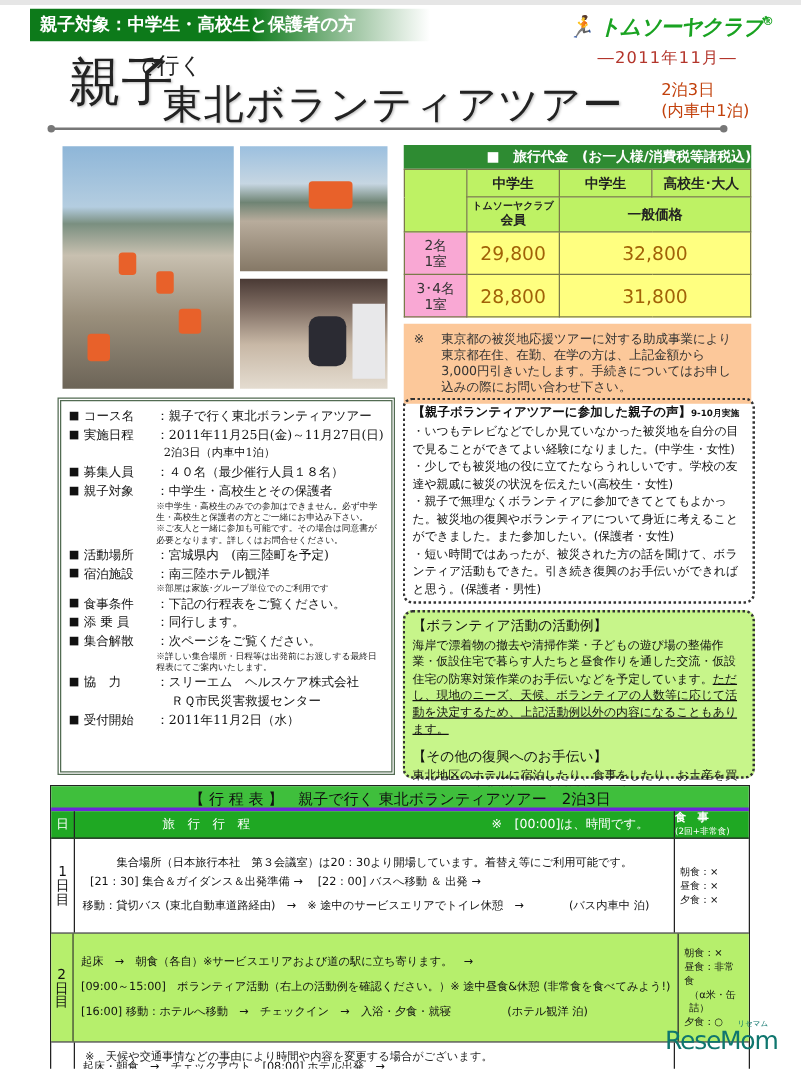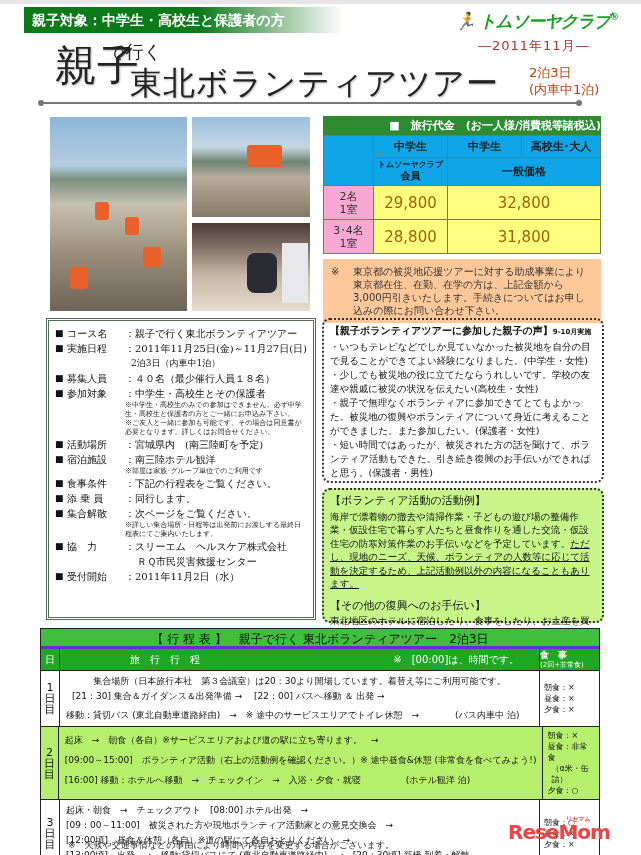--- a/index.html
+++ b/index.html
@@ -20,21 +20,21 @@
 .photos{position:absolute;left:48px;top:115px;width:266px;height:198px}
 .ph{position:absolute;overflow:hidden}
 .ph1{left:2px;top:2px;width:137px;height:194px;background:linear-gradient(180deg,#8eb6d8 0%,#b4cde0 25%,#7a8f80 32%,#c8c0b0 45%,#9a8f7c 70%,#6c6457 100%)}
 .ph2{left:144px;top:2px;width:118px;height:100px;background:linear-gradient(180deg,#9cc0df 0%,#c6d6e2 30%,#6f8474 45%,#b8ac9c 60%,#857866 100%)}
 .ph3{left:144px;top:108px;width:118px;height:88px;background:linear-gradient(180deg,#4a3a35 0%,#7c6a60 25%,#c8b8a6 60%,#e4dcd0 100%)}
 .vest{position:absolute;background:#e8612a;border-radius:3px}
 .price-wrap{position:absolute;left:323px;top:116px;width:278px}
 .price-head{background:#2e8b32;color:#fff;font-size:11px;font-weight:bold;height:19px;line-height:19px;text-align:right}
 table.price{width:100%;border-collapse:collapse;font-size:11px}
 table.price td{border:1px solid #7a7a4a;text-align:center;vertical-align:middle}
-.po{background:#0ea5e9;font-weight:bold;color:#222}
+.po{background:#bef264;font-weight:bold;color:#222}
 .py{background:#ffff80;font-size:15px;color:#a16207}
 .py-l{background:#f9a8d4;font-size:11px;color:#333;line-height:13px}
 .small-kanji{font-size:8px;line-height:9px;display:block}
 .price-note{background:#fcc89a;font-size:10px;line-height:13px;padding:6px 8px 6px 8px;margin-top:5px;color:#333;position:relative;padding-left:30px}
 .price-note .mark{position:absolute;left:8px;top:6px}
 .info-box{position:absolute;left:46px;top:318px;width:270px;height:302px;border:3px double #526b52;background:#fff;padding:5px 6px;font-family:"DejaVu Serif",serif;font-size:10px;color:#111}
 .info-row{display:flex;line-height:15px}
 .info-row .sq{width:12px;font-size:9px}
 .info-row .lab{width:58px;white-space:nowrap}
 .info-row .val{flex:1}
@@ -50,27 +50,27 @@
 .sched-head{background:#3fbf3c;color:#111;font-size:12px;text-align:center;height:20px;line-height:20px;border-bottom:3px solid #6d28d9}
 .sched-cols{display:flex;background:#1fa823;color:#fff;height:22px;border-bottom:1px solid #222;font-size:10px}
 .sched-cols .c-day{width:19px;text-align:center;line-height:22px;border-right:1px solid #222}
 .sched-cols .c-it{flex:1;line-height:22px;padding-left:70px;position:relative}
 .sched-cols .c-it .note{position:absolute;right:20px;top:0}
 .sched-cols .c-meal{width:60px;border-left:1px solid #222;text-align:left;font-size:9px;line-height:10px;padding-top:1px;font-weight:bold}
 .sched-cols .c-meal small{font-size:7px;font-weight:normal;display:block}
 .day{display:flex;border-bottom:1px solid #222;font-size:9px}
 .day:last-child{border-bottom:none}
 .day .d{width:19px;border-right:1px solid #222;display:flex;align-items:center;justify-content:center;text-align:center;font-size:11px;line-height:11px}
-.day .it{flex:1;padding:3px 6px}
+.day .it{flex:1;padding:13px 6px}
 .day .ml{width:60px;border-left:1px solid #222;font-size:8px;line-height:11px;padding:3px 4px;display:flex;flex-direction:column;justify-content:center}
 .day.g .it,.day.g .d,.day.g .ml{background:#b6ef6c}
 .line{line-height:15px;white-space:nowrap}
 .line.c{text-align:center}
 .foot{position:absolute;left:68px;top:839px;font-size:9px;color:#222}
-.wm{position:absolute;left:508px;top:820px;font-size:20px;font-weight:bold;color:#ef4444;letter-spacing:-1px}
+.wm{position:absolute;left:532px;top:820px;font-size:20px;font-weight:normal;color:#0f766e;letter-spacing:-1px}
 .wm small{font-size:6px;position:absolute;left:58px;top:-5px;letter-spacing:0}
 </style>
 </head>
 <body>
 
 <div class="topbar"></div>
 
 <div class="target-banner">親子対象：中学生・高校生と保護者の方</div>
 
 <div class="logo">
@@ -154,21 +154,21 @@
       <span class="lab"></span>
       <span class="val" style="font-size:9px;padding-left:6px">2泊3日（内車中1泊）</span>
     </div>
   <div class="info-row">
       <span class="sq">■</span>
       <span class="lab">募集人員</span>
       <span class="val">：４０名（最少催行人員１８名）</span>
     </div>
   <div class="info-row">
       <span class="sq">■</span>
-      <span class="lab">参加対象</span>
+      <span class="lab">親子対象</span>
       <span class="val">：中学生・高校生とその保護者</span>
     </div>
   <div class="info-note">※中学生・高校生のみでの参加はできません。必ず中学生・高校生と保護者の方とご一緒にお申込み下さい。</div>
   <div class="info-note">※ご友人と一緒に参加も可能です。その場合は同意書が必要となります。詳しくはお問合せください。</div>
   <div class="info-row">
       <span class="sq">■</span>
       <span class="lab">活動場所</span>
       <span class="val">：宮城県内　(南三陸町を予定)</span>
     </div>
   <div class="info-row">

